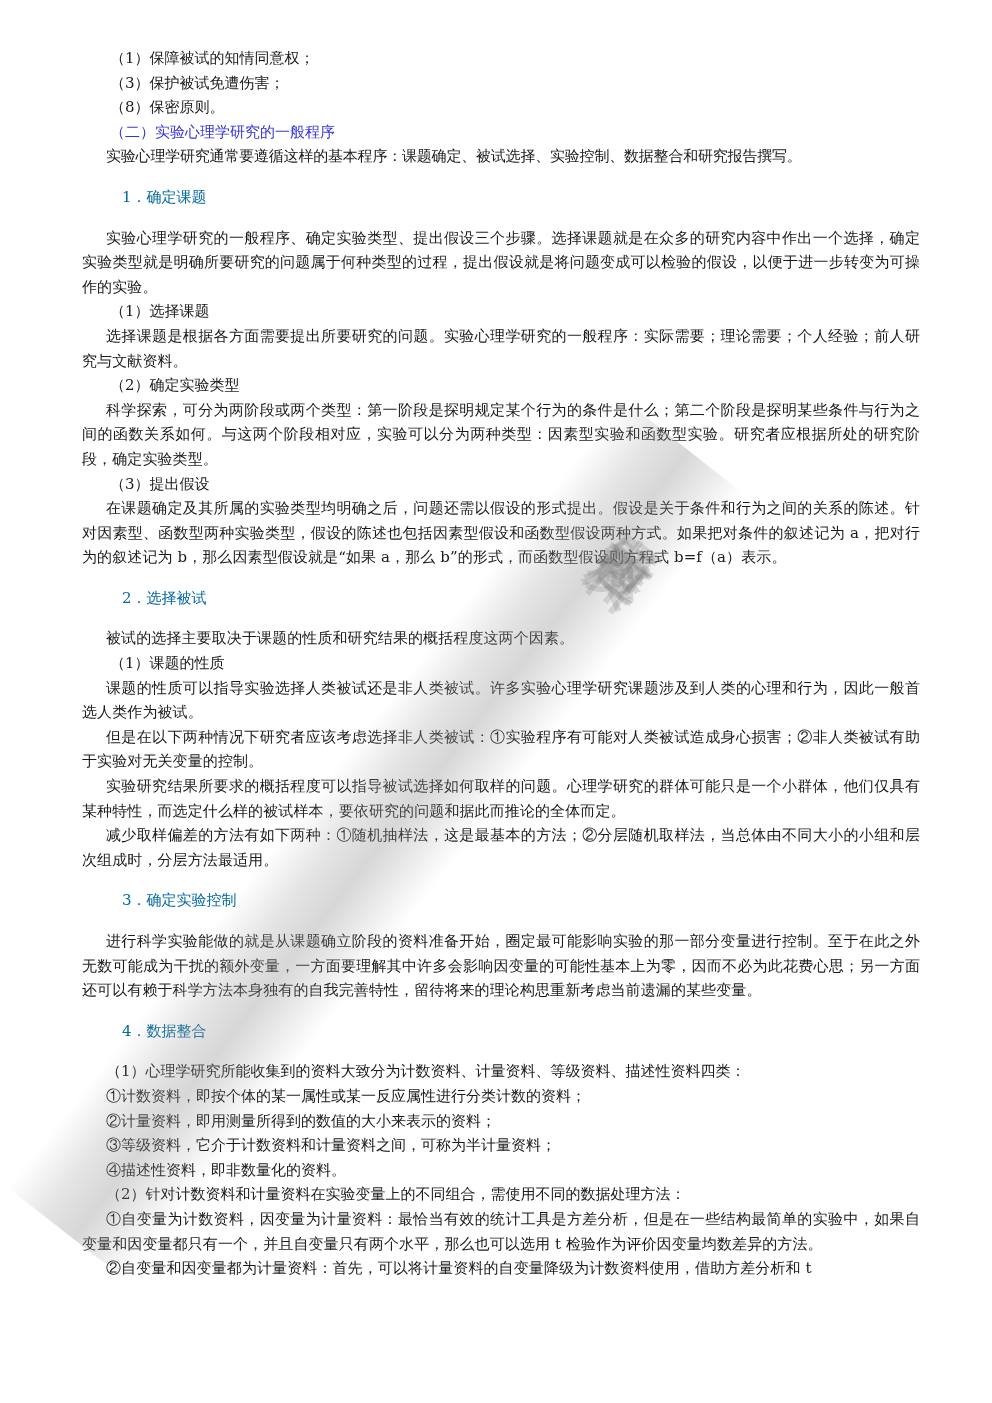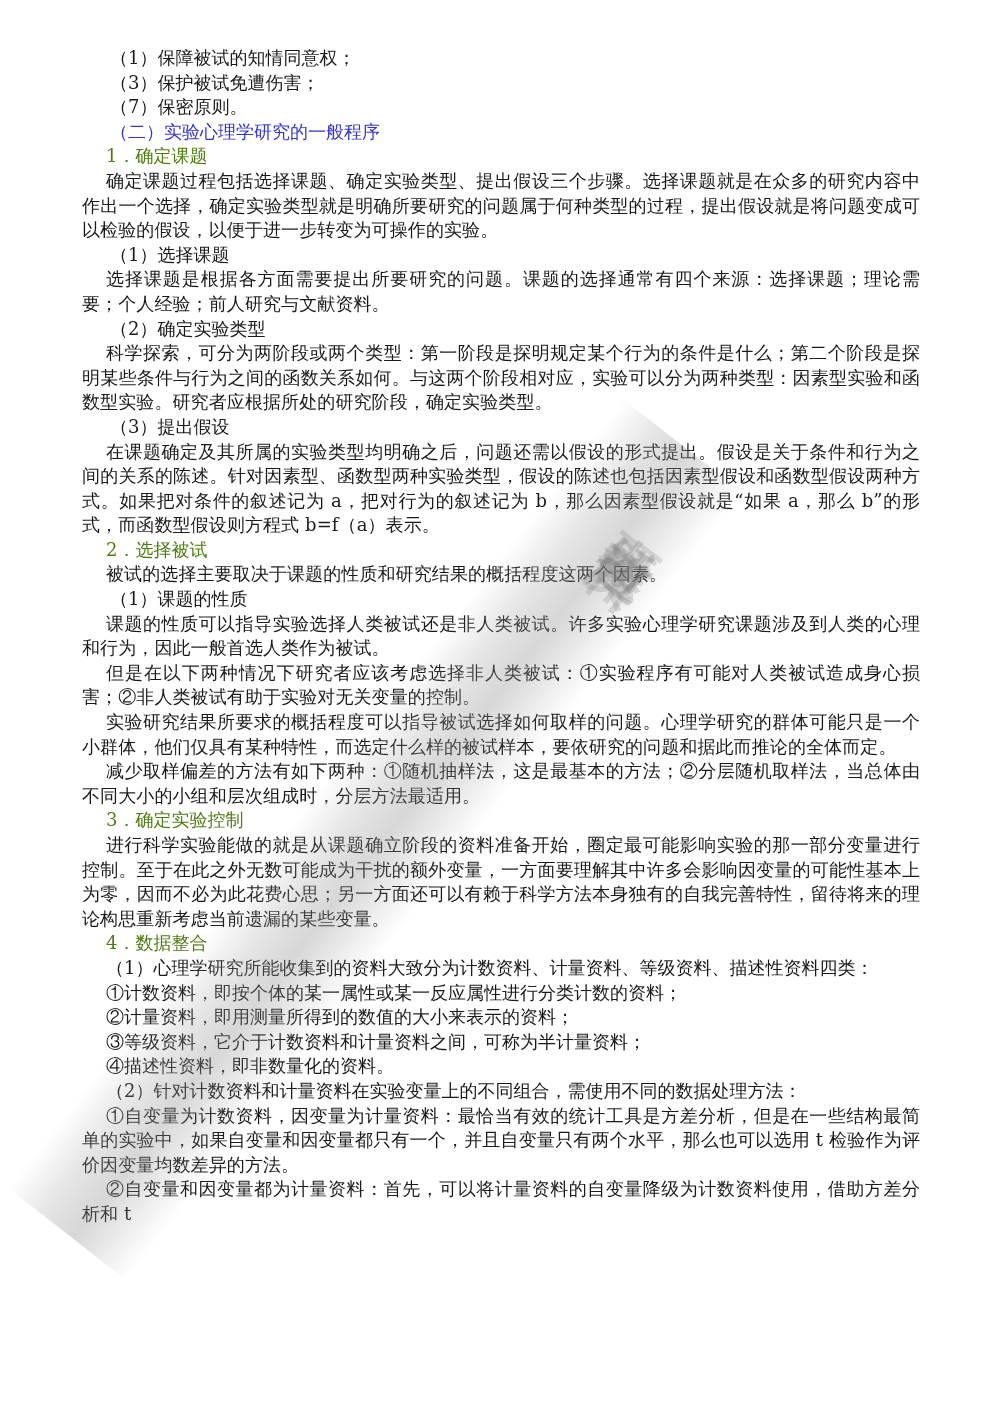--- a/index.html
+++ b/index.html
@@ -1,26 +1,26 @@
 <!DOCTYPE html>
 <html><head>
   <meta charset="utf-8">
   <style>
     html, body { margin: 0; padding: 0; background: #ffffff; }
     body { width: 992px; height: 1403px; position: relative; overflow: hidden; }
     .page {
       position: absolute; left: 82px; top: 46px; width: 838px;
       font-family: "DejaVu Serif", "Liberation Serif", serif;
-      font-size: 18px; line-height: 24.6px; color: #1a1a1a;
+      font-size: 15px; line-height: 24.6px; color: #1a1a1a;
     }
     .p { margin: 0; text-indent: 24px; text-align: justify; letter-spacing: 0.1px; }
     .item { margin: 0; padding-left: 28px; }
     .circ { margin: 0; padding-left: 0; }
     .h { margin: 0; padding-left: 28px; color: #3434d6; }
-    .h2 { margin: 0; padding-left: 24px; color: #4d7c0f; }
+    .h2 { margin: 16px; padding-left: 24px; color: #0369a1; }
     .watermark {
       position: absolute; left: 300px; top: 340px; width: 150px; height: 1000px;
       transform: rotate(38deg); transform-origin: center;
       background: linear-gradient(90deg, rgba(180,180,180,0) 0%, rgba(160,160,160,0.28) 30%, rgba(140,140,140,0.35) 55%, rgba(180,180,180,0) 100%);
       pointer-events: none; z-index: 2;
     }
     .wm-text {
       position: absolute; left: 380px; top: 420px; width: 120px; height: 700px;
       transform: rotate(38deg); transform-origin: center;
       font-family: "DejaVu Sans", sans-serif; font-weight: bold; font-size: 56px;
@@ -30,28 +30,29 @@
   </style>
 </head>
 <body>
 
 <div class="watermark"></div>
 <div class="wm-text">考研题库资料</div>
 
 <div class="page">
   <p class="item">（1）保障被试的知情同意权；</p>
   <p class="item">（3）保护被试免遭伤害；</p>
-  <p class="item">（7）保密原则。</p>
+  <p class="item">（8）保密原则。</p>
 
   <p class="h">（二）实验心理学研究的一般程序</p>
+  <p class="p" style="text-indent:24px;letter-spacing:-0.2px;">实验心理学研究通常要遵循这样的基本程序：课题确定、被试选择、实验控制、数据整合和研究报告撰写。</p>
 
   <p class="h2">1．确定课题</p>
-  <p class="p">确定课题过程包括选择课题、确定实验类型、提出假设三个步骤。选择课题就是在众多的研究内容中作出一个选择，确定实验类型就是明确所要研究的问题属于何种类型的过程，提出假设就是将问题变成可以检验的假设，以便于进一步转变为可操作的实验。</p>
+  <p class="p">实验心理学研究的一般程序、确定实验类型、提出假设三个步骤。选择课题就是在众多的研究内容中作出一个选择，确定实验类型就是明确所要研究的问题属于何种类型的过程，提出假设就是将问题变成可以检验的假设，以便于进一步转变为可操作的实验。</p>
   <p class="item">（1）选择课题</p>
-  <p class="p">选择课题是根据各方面需要提出所要研究的问题。课题的选择通常有四个来源：选择课题；理论需要；个人经验；前人研究与文献资料。</p>
+  <p class="p">选择课题是根据各方面需要提出所要研究的问题。实验心理学研究的一般程序：实际需要；理论需要；个人经验；前人研究与文献资料。</p>
   <p class="item">（2）确定实验类型</p>
   <p class="p">科学探索，可分为两阶段或两个类型：第一阶段是探明规定某个行为的条件是什么；第二个阶段是探明某些条件与行为之间的函数关系如何。与这两个阶段相对应，实验可以分为两种类型：因素型实验和函数型实验。研究者应根据所处的研究阶段，确定实验类型。</p>
   <p class="item">（3）提出假设</p>
   <p class="p">在课题确定及其所属的实验类型均明确之后，问题还需以假设的形式提出。假设是关于条件和行为之间的关系的陈述。针对因素型、函数型两种实验类型，假设的陈述也包括因素型假设和函数型假设两种方式。如果把对条件的叙述记为 a，把对行为的叙述记为 b，那么因素型假设就是“如果 a，那么 b”的形式，而函数型假设则方程式 b=f（a）表示。</p>
 
   <p class="h2">2．选择被试</p>
   <p class="p">被试的选择主要取决于课题的性质和研究结果的概括程度这两个因素。</p>
   <p class="item">（1）课题的性质</p>
   <p class="p">课题的性质可以指导实验选择人类被试还是非人类被试。许多实验心理学研究课题涉及到人类的心理和行为，因此一般首选人类作为被试。</p>
   <p class="p">但是在以下两种情况下研究者应该考虑选择非人类被试：①实验程序有可能对人类被试造成身心损害；②非人类被试有助于实验对无关变量的控制。</p>

